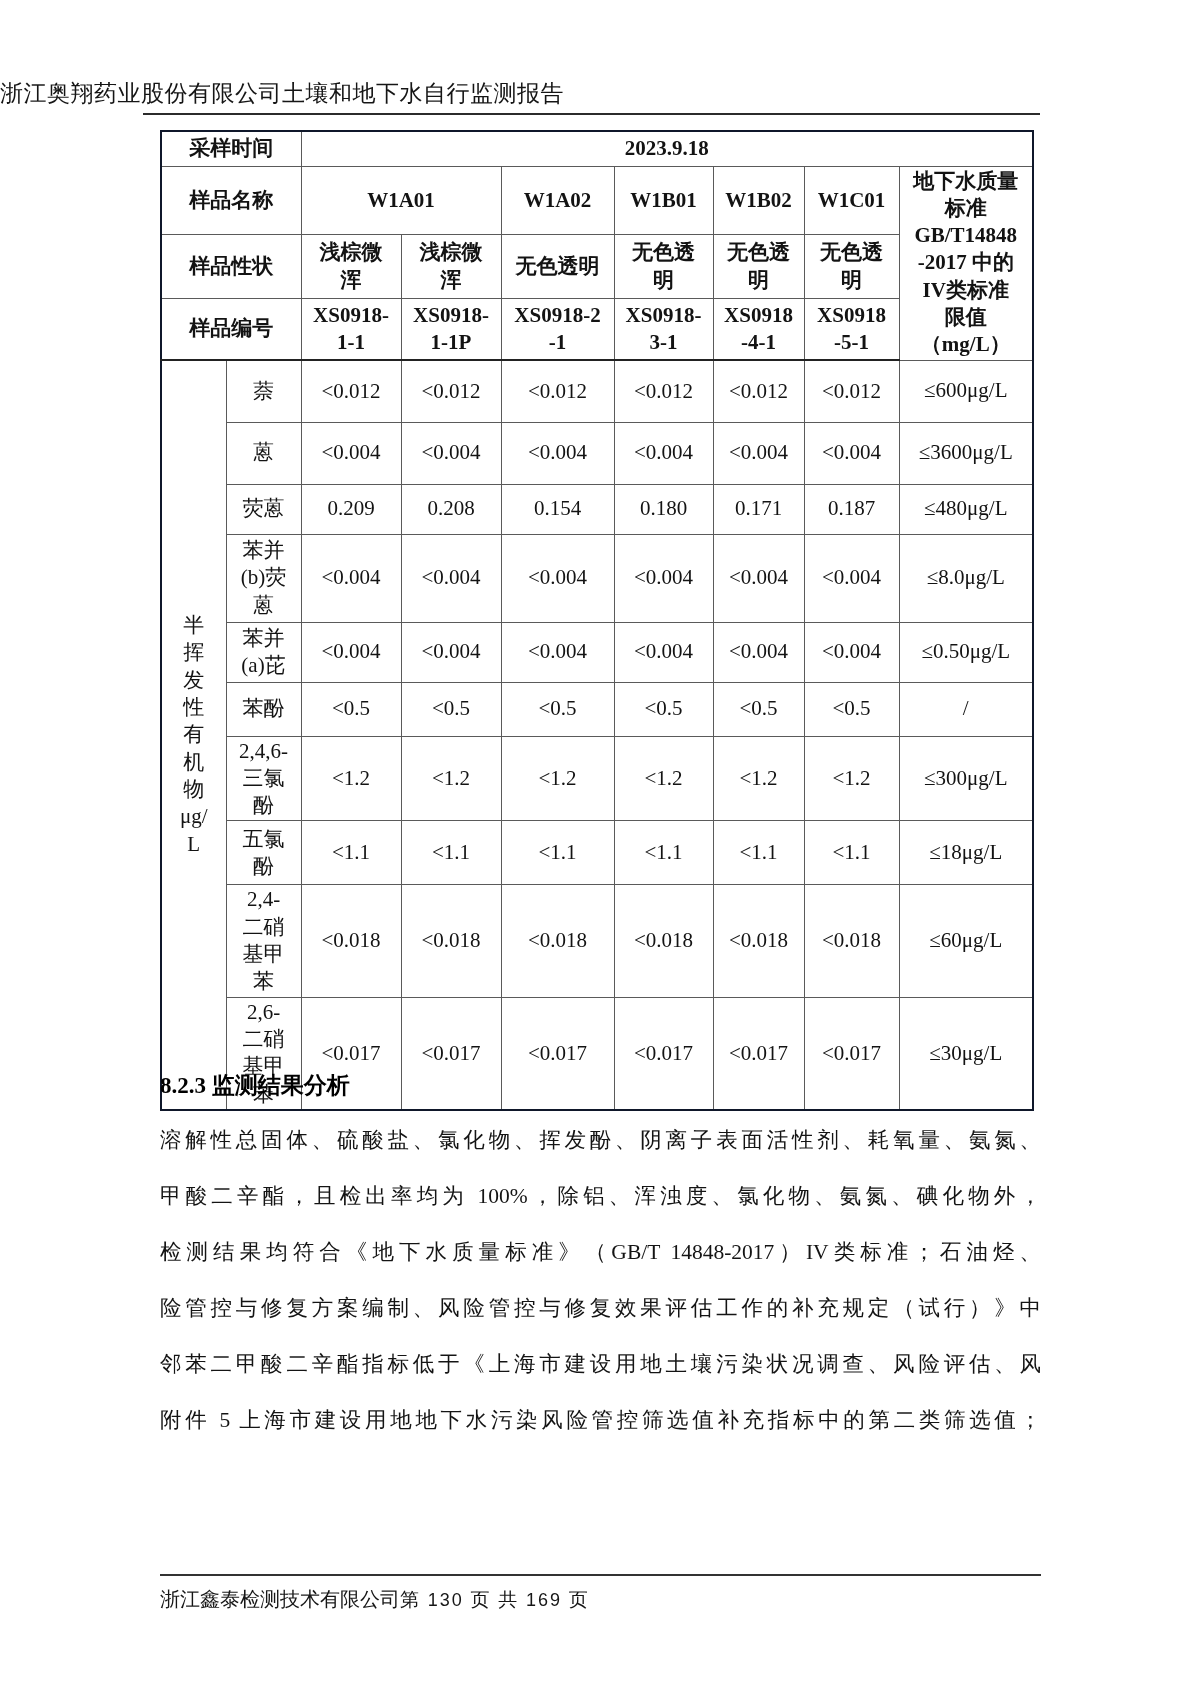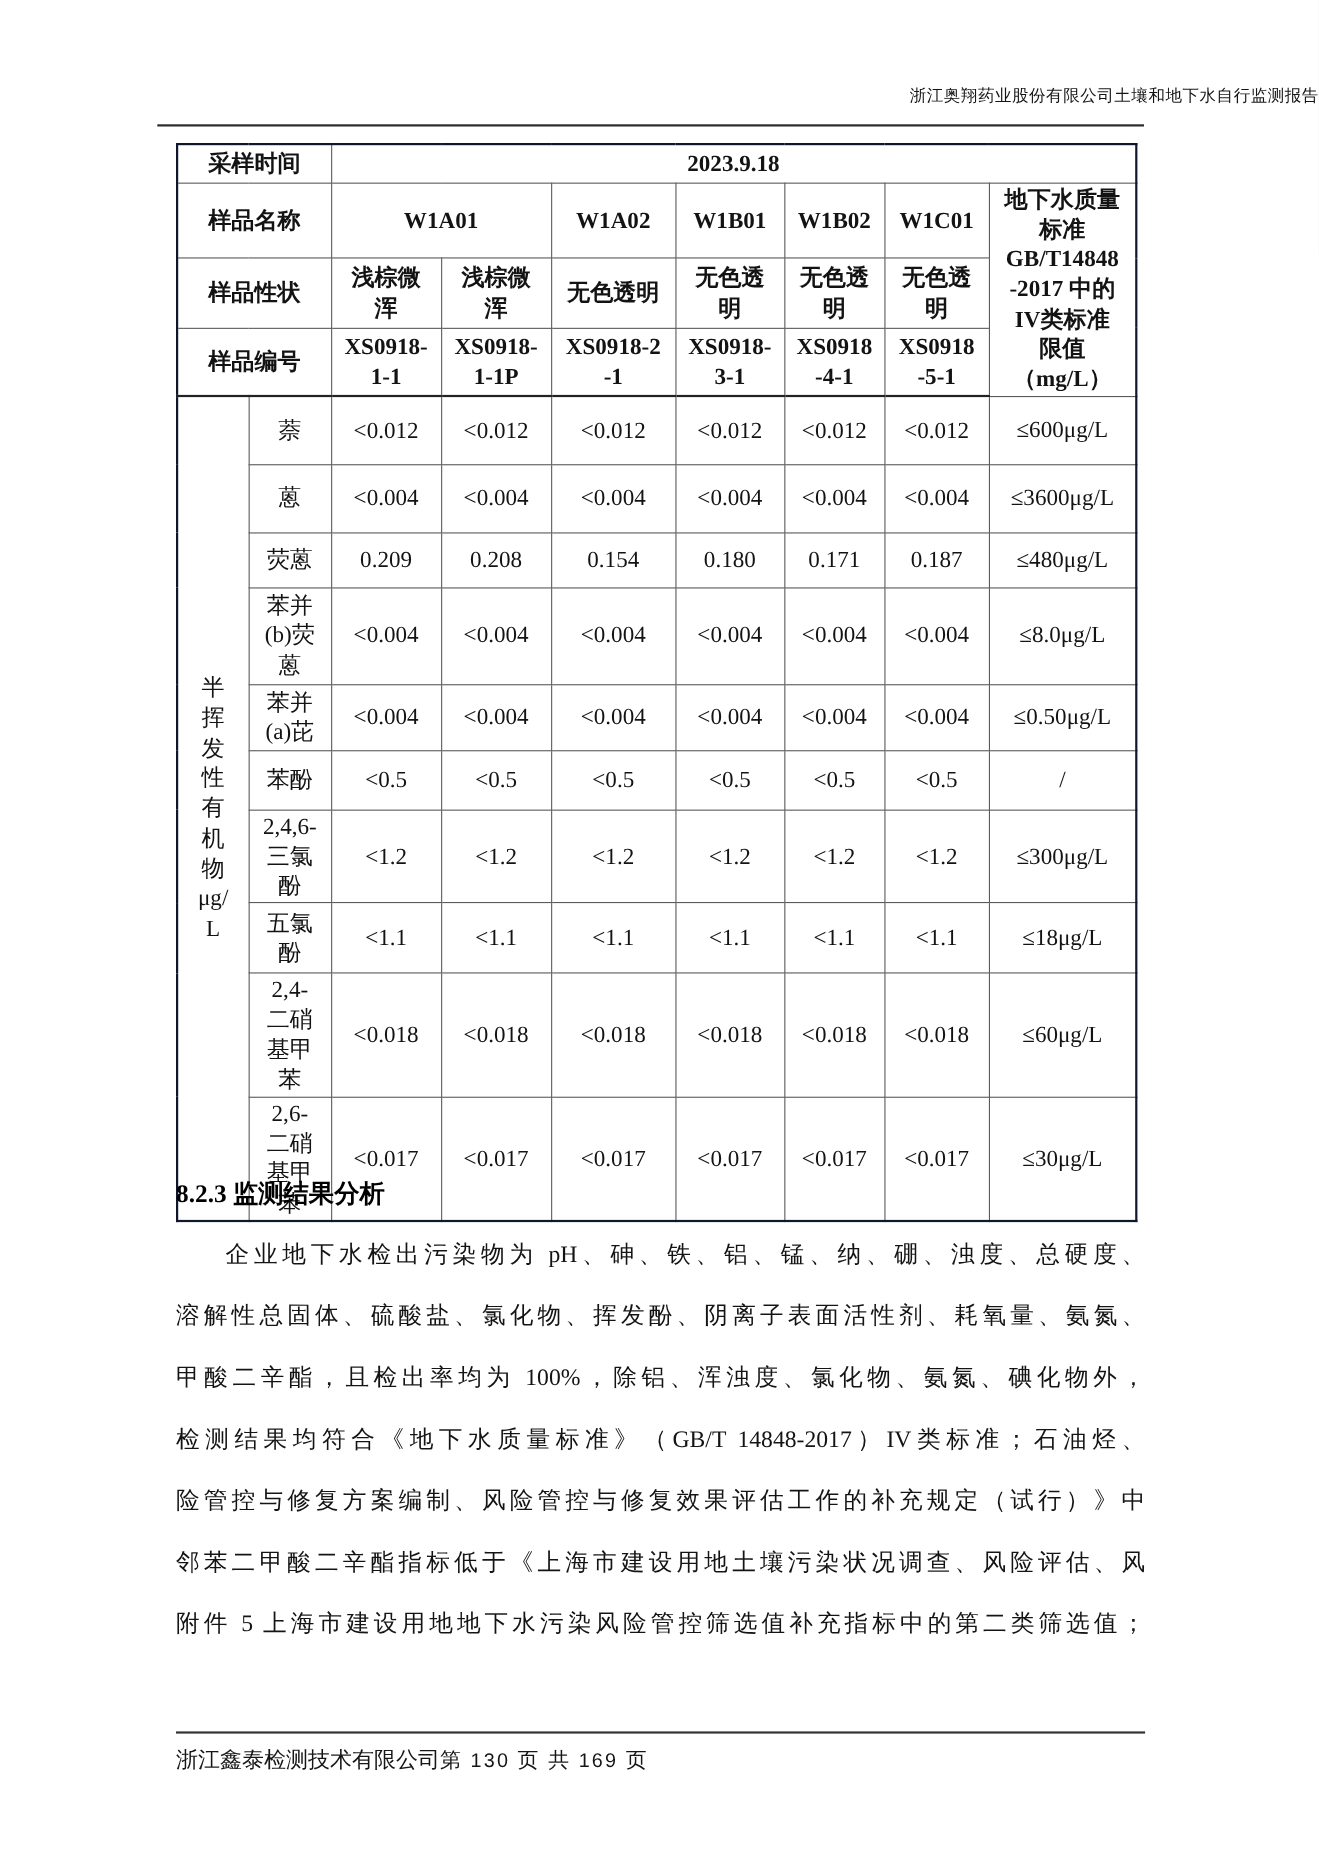--- a/index.html
+++ b/index.html
@@ -2,22 +2,22 @@
 <html><head>
 <meta charset="utf-8">
 <style>
   html,body{margin:0;padding:0;background:#e8e8e8;}
   .page{
     width:1199px;height:1696px;background:#ffffff;position:relative;
     margin:0 auto;font-family:"Liberation Serif","DejaVu Serif",serif;color:#111;
     overflow:hidden;
   }
   .doc-title{
-    position:absolute;top:78px;left:0;width:100%;text-align:right;
-    font-size:15px;letter-spacing:0.5px;color:#151515;
+    position:absolute;top:78px;left:0;width:100%;text-align:left;
+    font-size:23px;letter-spacing:0.5px;color:#151515;
   }
   .title-rule{position:absolute;top:113px;left:143px;width:897px;height:2px;background:#2b2b2b;}
 
   table.monitor{
     position:absolute;top:130px;left:160px;width:872px;
     border-collapse:collapse;table-layout:fixed;
     border:2px solid #0f172a;
   }
   table.monitor td{
     border:1px solid #5a5a5a;text-align:center;vertical-align:middle;
@@ -239,21 +239,20 @@
       <td>&lt;0.017</td>
       <td>&lt;0.017</td>
       <td>≤30μg/L</td>
     </tr>
   </tbody>
     </table>
 
   <div class="section-heading">8.2.3 监测结果分析</div>
 
   <div class="para">
-    <div class="line indent">企业地下水检出污染物为 pH、砷、铁、铝、锰、纳、硼、浊度、总硬度、</div>
     <div class="line">溶解性总固体、硫酸盐、氯化物、挥发酚、阴离子表面活性剂、耗氧量、氨氮、</div>
     <div class="line">甲酸二辛酯，且检出率均为 100%，除铝、浑浊度、氯化物、氨氮、碘化物外，</div>
     <div class="line">检测结果均符合《地下水质量标准》（GB/T 14848-2017）IV类标准；石油烃、</div>
     <div class="line">险管控与修复方案编制、风险管控与修复效果评估工作的补充规定（试行）》中</div>
     <div class="line">邻苯二甲酸二辛酯指标低于《上海市建设用地土壤污染状况调查、风险评估、风</div>
     <div class="line">附件 5 上海市建设用地地下水污染风险管控筛选值补充指标中的第二类筛选值；</div>
   </div>
 
   <div class="footer-rule"></div>
   <div class="footer">

